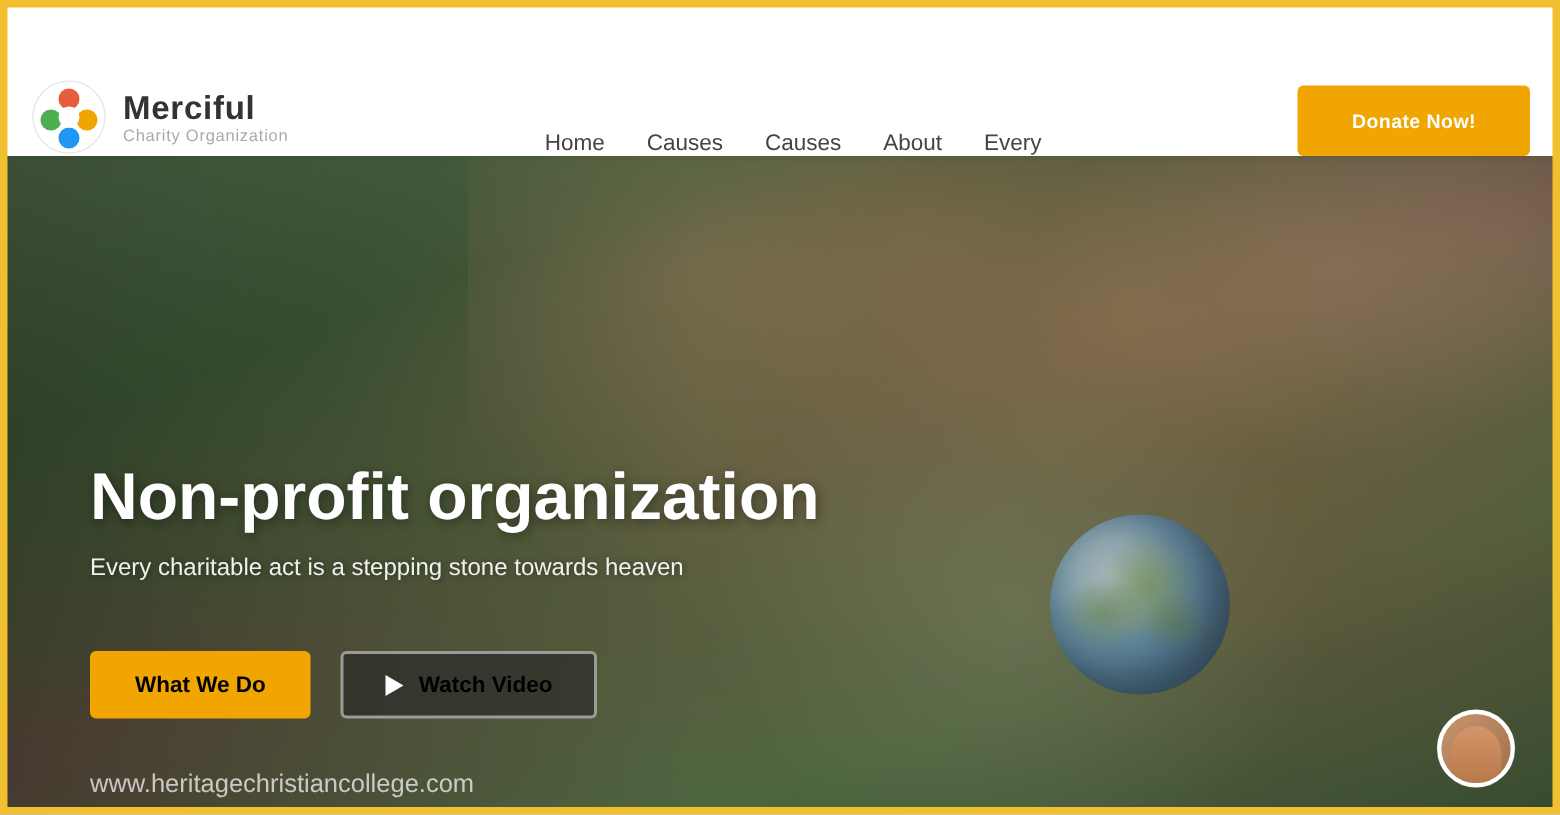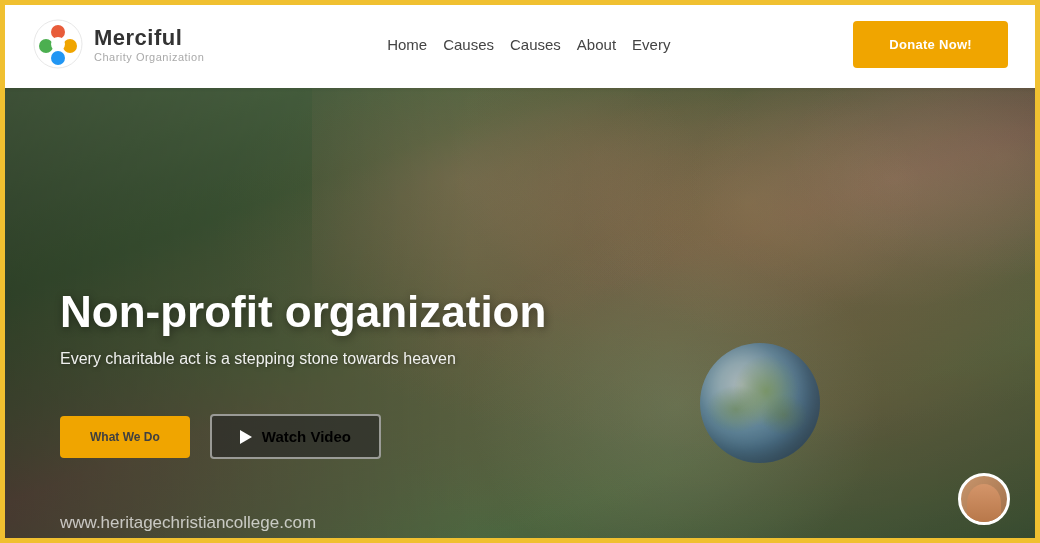--- a/index.html
+++ b/index.html
@@ -2,26 +2,26 @@
 <html><head>
   <meta charset="utf-8">
   <style>
     * { margin: 0; padding: 0; box-sizing: border-box; }
     body { width: 1040px; height: 543px; overflow: hidden; font-family: 'Segoe UI', Arial, sans-serif; }
 
     
     .header {
       position: absolute;
       top: 0; left: 0; right: 0;
-      height: 88px;
+      height: 104px;
       background: #fff;
       display: flex;
-      align-items: center;
+      align-items: flex-end;
       justify-content: space-between;
-      padding: 0 32px;
+      padding: 0 20px;
       z-index: 10;
       box-shadow: 0 1px 4px rgba(0,0,0,0.08);
     }
 
     .logo-area {
       display: flex;
       align-items: center;
       gap: 10px;
     }
 
@@ -44,21 +44,21 @@
 
     .logo-subtitle {
       font-size: 11px;
       color: #aaa;
       letter-spacing: 0.5px;
     }
 
     .nav {
       display: flex;
       align-items: center;
-      gap: 16px;
+      gap: 28px;
     }
 
     .nav-item {
       font-size: 15px;
       color: #444;
       cursor: pointer;
       text-decoration: none;
       font-weight: 500;
     }
 
@@ -102,21 +102,21 @@
       background: linear-gradient(
         to right,
         rgba(0,0,0,0.38) 0%,
         rgba(0,0,0,0.1) 45%,
         rgba(0,0,0,0.15) 100%
       );
     }
 
     .hero-content {
       position: absolute;
-      bottom: 84px;
+      bottom: 64px;
       left: 60px;
       color: #fff;
       max-width: 620px;
     }
 
     .hero-title {
       font-size: 44px;
       font-weight: 700;
       line-height: 1.15;
       text-shadow: 1px 2px 8px rgba(0,0,0,0.4);
@@ -132,24 +132,24 @@
     }
 
     .hero-buttons {
       display: flex;
       gap: 20px;
       align-items: center;
     }
 
     .btn-what-we-do {
       background: #f0a500;
-      color: #404040;
+      color: #000000;
       border: none;
       padding: 14px 30px;
-      font-size: 12px;
+      font-size: 15px;
       font-weight: 700;
       border-radius: 4px;
       cursor: pointer;
     }
 
     .btn-watch-video {
       background: rgba(40,40,40,0.65);
       color: #000000;
       border: 2px solid rgba(255,255,255,0.5);
       padding: 12px 28px;

